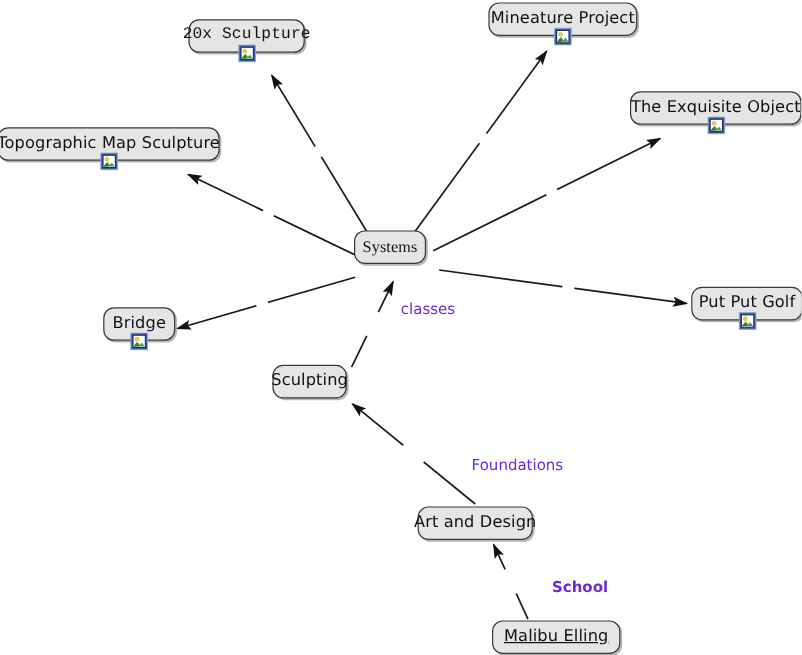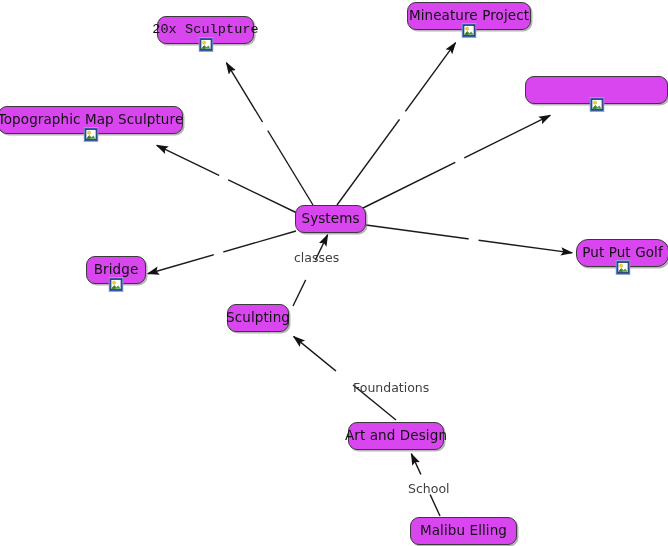--- a/index.html
+++ b/index.html
@@ -21,21 +21,21 @@
     position: absolute;
     left: 0;
     top: 0;
     width: 668px;
     height: 546px;
     pointer-events: none;
   }
   .node {
     position: absolute;
     box-sizing: border-box;
-    background: #d946ef;
+    background: #e5e5e5;
     border: 1.4px solid #3a3a3a;
     border-radius: 9px;
     height: 28px;
     display: flex;
     align-items: center;
     justify-content: center;
     box-shadow: 1.5px 1.5px 0px rgba(120,120,120,0.55);
     color: #111111;
     font-size: 13.5px;
     white-space: nowrap;
@@ -50,24 +50,25 @@
     left: 50%;
     transform: translateX(-50%);
     bottom: -9px;
     width: 15px;
     height: 15px;
     display: block;
   }
   .edge-label {
     position: absolute;
     font-size: 12.5px;
-    color: #404040;
+    color: #6d28d9;
     white-space: nowrap;
     background: transparent;
     line-height: 1;
+    margin-left: 40px;
   }
 </style>
 </head>
 <body>
 
 <div id="canvas">
 
   <svg id="edge-layer" viewBox="0 0 668 546" width="668" height="546" xmlns="http://www.w3.org/2000/svg">
     <defs>
       <marker id="arrowhead" markerWidth="9" markerHeight="9" refX="8" refY="3" orient="auto" markerUnits="strokeWidth">
@@ -111,70 +112,71 @@
         <span class="node-label">Mineature Project</span>
         <svg class="res-icon" viewBox="0 0 16 16">
           <rect x="0.5" y="0.5" width="15" height="15" fill="#3f5fa8" stroke="#8fa9d8" stroke-width="1"></rect>
           <rect x="2.5" y="2.5" width="11" height="11" fill="#ffffff" stroke="#1b2f5e" stroke-width="1"></rect>
           <circle cx="6" cy="6" r="1.7" fill="#f4d23c" stroke="#c9a21b" stroke-width="0.5"></circle>
           <path d="M3 12.5 L6.3 8.4 L8.6 11 L10.4 9.1 L13 12.5 Z" fill="#4f9a48"></path>
           <path d="M3 12.5 L5.6 9.3 L7.6 12.5 Z" fill="#2f7a33"></path>
         </svg>
       </div>
       <div class="node" style="left: 525px; top: 76px; width: 143px;">
+        <span class="node-label">The Exquisite Object</span>
         <svg class="res-icon" viewBox="0 0 16 16">
           <rect x="0.5" y="0.5" width="15" height="15" fill="#3f5fa8" stroke="#8fa9d8" stroke-width="1"></rect>
           <rect x="2.5" y="2.5" width="11" height="11" fill="#ffffff" stroke="#1b2f5e" stroke-width="1"></rect>
           <circle cx="6" cy="6" r="1.7" fill="#f4d23c" stroke="#c9a21b" stroke-width="0.5"></circle>
           <path d="M3 12.5 L6.3 8.4 L8.6 11 L10.4 9.1 L13 12.5 Z" fill="#4f9a48"></path>
           <path d="M3 12.5 L5.6 9.3 L7.6 12.5 Z" fill="#2f7a33"></path>
         </svg>
       </div>
       <div class="node" style="left: -2px; top: 106px; width: 185px;">
         <span class="node-label">Topographic Map Sculpture</span>
         <svg class="res-icon" viewBox="0 0 16 16">
           <rect x="0.5" y="0.5" width="15" height="15" fill="#3f5fa8" stroke="#8fa9d8" stroke-width="1"></rect>
           <rect x="2.5" y="2.5" width="11" height="11" fill="#ffffff" stroke="#1b2f5e" stroke-width="1"></rect>
           <circle cx="6" cy="6" r="1.7" fill="#f4d23c" stroke="#c9a21b" stroke-width="0.5"></circle>
           <path d="M3 12.5 L6.3 8.4 L8.6 11 L10.4 9.1 L13 12.5 Z" fill="#4f9a48"></path>
           <path d="M3 12.5 L5.6 9.3 L7.6 12.5 Z" fill="#2f7a33"></path>
         </svg>
       </div>
-      <div class="node" style="left: 576px; top: 239px; width: 93px; border-radius: 12px;">
+      <div class="node" style="left: 576px; top: 239px; width: 93px;">
         <span class="node-label">Put Put Golf</span>
         <svg class="res-icon" viewBox="0 0 16 16">
           <rect x="0.5" y="0.5" width="15" height="15" fill="#3f5fa8" stroke="#8fa9d8" stroke-width="1"></rect>
           <rect x="2.5" y="2.5" width="11" height="11" fill="#ffffff" stroke="#1b2f5e" stroke-width="1"></rect>
           <circle cx="6" cy="6" r="1.7" fill="#f4d23c" stroke="#c9a21b" stroke-width="0.5"></circle>
           <path d="M3 12.5 L6.3 8.4 L8.6 11 L10.4 9.1 L13 12.5 Z" fill="#4f9a48"></path>
           <path d="M3 12.5 L5.6 9.3 L7.6 12.5 Z" fill="#2f7a33"></path>
         </svg>
       </div>
       <div class="node" style="left: 86px; top: 256px; width: 60px;">
         <span class="node-label">Bridge</span>
         <svg class="res-icon" viewBox="0 0 16 16">
           <rect x="0.5" y="0.5" width="15" height="15" fill="#3f5fa8" stroke="#8fa9d8" stroke-width="1"></rect>
           <rect x="2.5" y="2.5" width="11" height="11" fill="#ffffff" stroke="#1b2f5e" stroke-width="1"></rect>
           <circle cx="6" cy="6" r="1.7" fill="#f4d23c" stroke="#c9a21b" stroke-width="0.5"></circle>
           <path d="M3 12.5 L6.3 8.4 L8.6 11 L10.4 9.1 L13 12.5 Z" fill="#4f9a48"></path>
           <path d="M3 12.5 L5.6 9.3 L7.6 12.5 Z" fill="#2f7a33"></path>
         </svg>
       </div>
-      <div class="node" style="left: 295px; top: 205px; width: 71px;">
+      <div class="node" style="left: 295px; top: 192px; width: 60px; font-family: Liberation Serif, serif;">
         <span class="node-label">Systems</span>
       </div>
       <div class="node" style="left: 227px; top: 304px; width: 62px;">
         <span class="node-label">Sculpting</span>
       </div>
       <div class="node" style="left: 348px; top: 422px; width: 96px;">
         <span class="node-label">Art and Design</span>
       </div>
-      <div class="node" style="left: 410px; top: 517px; width: 107px;">
+      <div class="node" style="left: 410px; top: 517px; width: 107px; text-decoration: underline;">
         <span class="node-label">Malibu Elling</span>
       </div>
     </div>
   <div id="edge-labels-group">
       <div class="edge-label" style="left: 294px; top: 252px;">classes</div>
       <div class="edge-label" style="left: 353px; top: 382px;">Foundations</div>
-      <div class="edge-label" style="left: 408px; top: 483px;">School</div>
+      <div class="edge-label" style="left: 420px; top: 483px; font-weight: bold;">School</div>
     </div>
 
 </div>
 
 </body></html>

